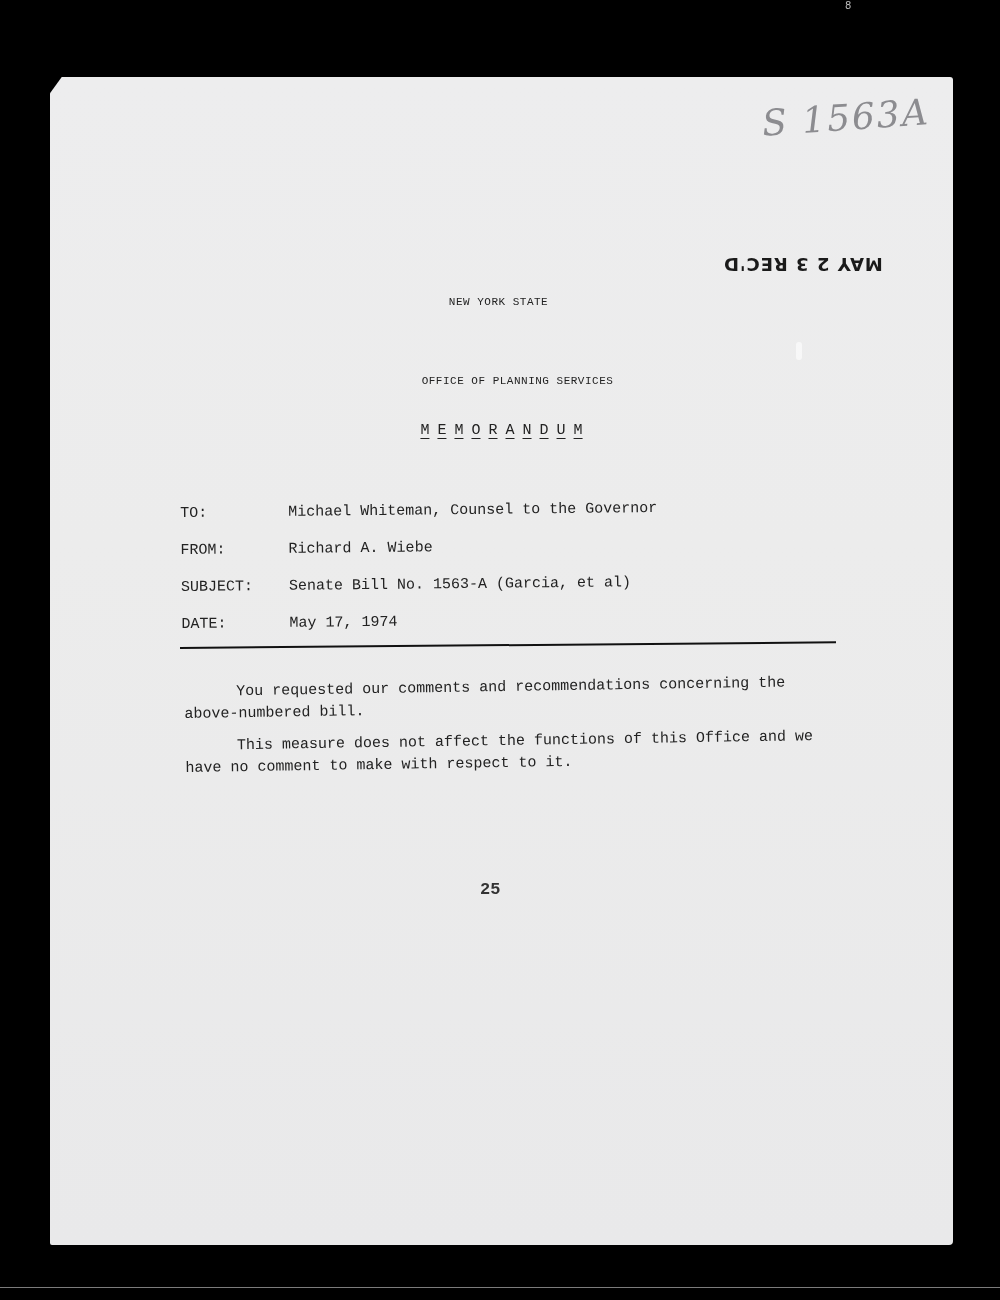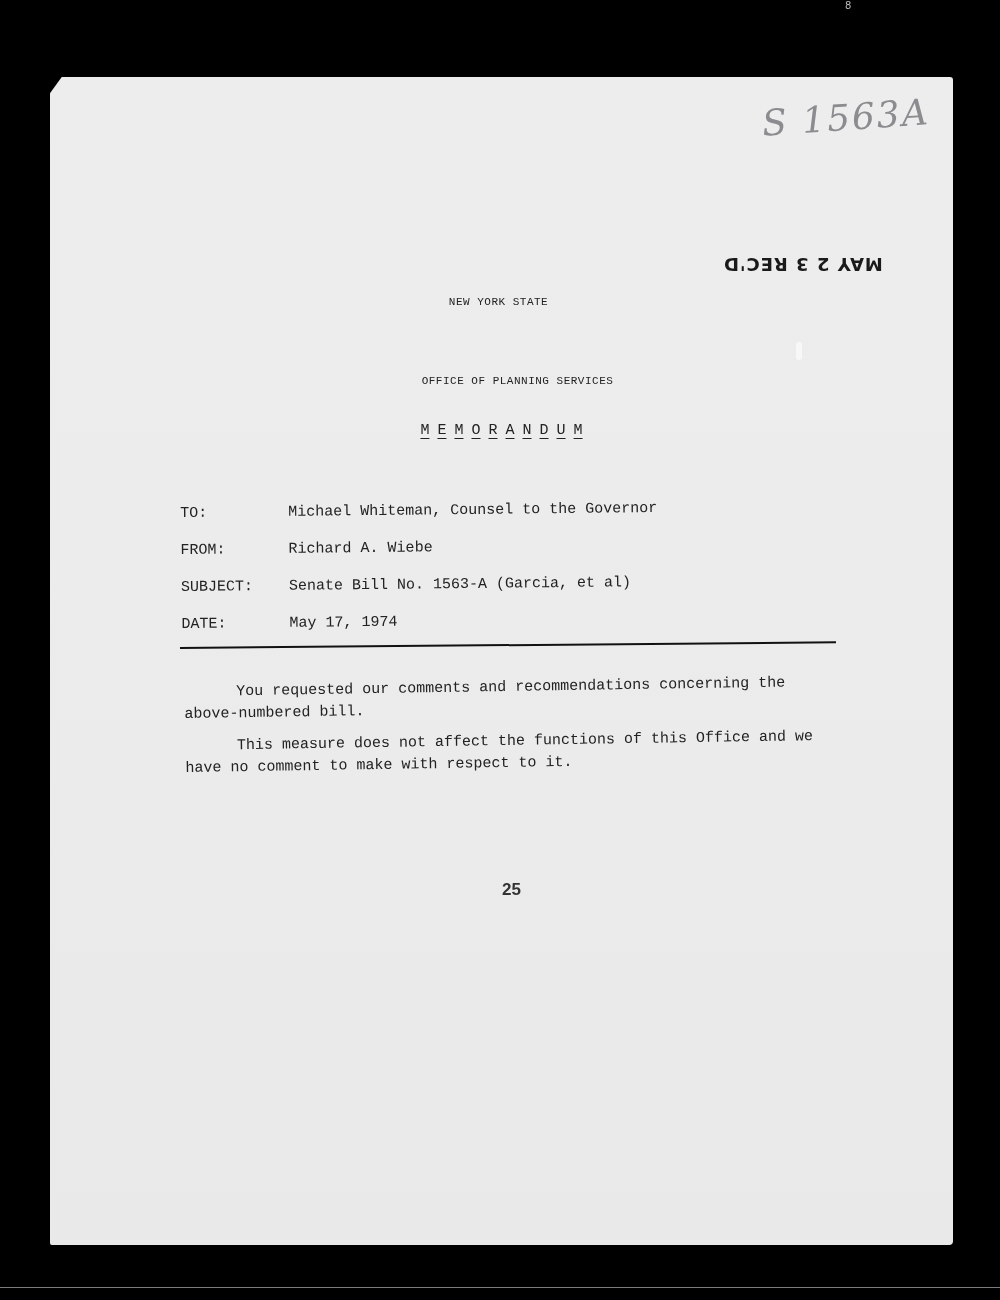--- a/index.html
+++ b/index.html
@@ -133,23 +133,23 @@
       line-height: 22px;
       transform: rotate(-0.9deg);
       transform-origin: left top;
     }
     .para {
       text-indent: 52px;
       margin: 0 0 10px 0;
     }
     .page-num {
       position: absolute;
-      left: 452px;
+      left: 430px;
       top: 803px;
-      font-family: Liberation Sans, sans-serif;
+      font-family: Liberation Mono, monospace;
       font-size: 17px;
       font-weight: bold;
       color: #333;
       filter: blur(0.4px);
     }
     .smudge {
       position: absolute;
       width: 6px;
       height: 18px;
       background: #fafafa;

